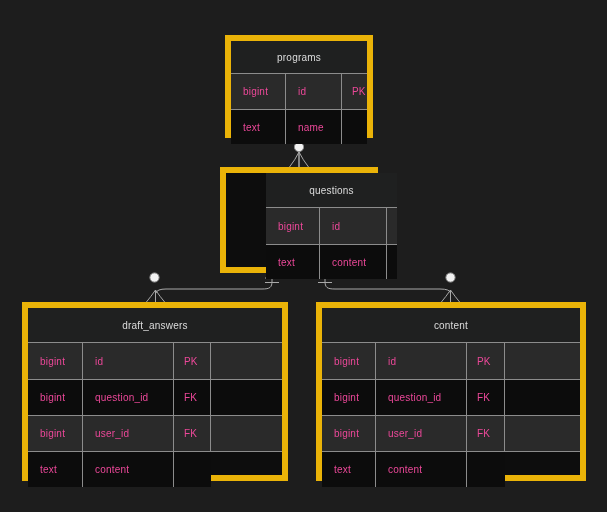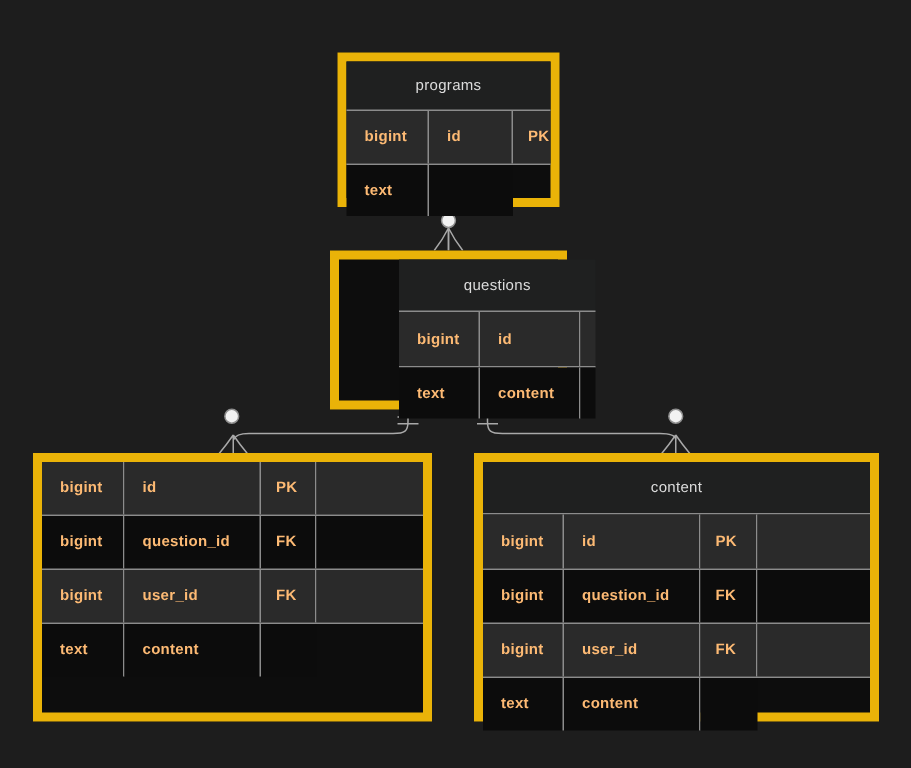--- a/index.html
+++ b/index.html
@@ -31,22 +31,22 @@
     color:#dcdcdc;
   }
   .erow { display:grid; }
   .erow + .erow { border-top:1px solid #8c8c8c; }
   .erow.odd  .c { background:#2a2a2a; }
   .erow.even .c { background:#0c0c0c; }
   .c {
     display:flex; align-items:center;
     padding-left:12px;
     border-right:1px solid #8c8c8c;
-    color:#fdba74;
-    white-space:nowrap; overflow:hidden;font-weight:bold;
+    color:#ec4899;
+    white-space:nowrap; overflow:hidden;
   }
   .c.key { padding-left:10px; }
   .c:last-child { border-right:none; }
 
   
   #e-programs { left:225px; top:35px;  width:148px; height:103px; grid-template-rows:33px 35px 35px; }
   #e-programs .erow { grid-template-columns:55px 56px 1fr; }
 
   #e-questions { left:220px; top:167px; width:158px; height:106px; grid-template-rows:35px 36px 35px;padding-left:40px; }
   #e-questions .erow { grid-template-columns:54px 67px 1fr; }
@@ -88,39 +88,41 @@
 
   <div class="entity" id="e-programs">
     <div class="ehead">programs</div>
     <div class="erow odd">
       <div class="c type">bigint</div>
       <div class="c name">id</div>
       <div class="c key">PK</div>
     </div>
     <div class="erow even">
       <div class="c type">text</div>
+      <div class="c name">name</div>
       <div class="c key"></div>
     </div>
   </div>
 
   <div class="entity" id="e-questions">
     <div class="ehead">questions</div>
     <div class="erow odd">
       <div class="c type">bigint</div>
       <div class="c name">id</div>
       <div class="c key">PK</div>
     </div>
     <div class="erow even">
       <div class="c type">text</div>
       <div class="c name">content</div>
       <div class="c key"></div>
     </div>
   </div>
 
   <div class="entity" id="e-draft">
+    <div class="ehead">draft_answers</div>
     <div class="erow odd">
       <div class="c type">bigint</div>
       <div class="c name">id</div>
       <div class="c key">PK</div>
       <div class="c comment"></div>
     </div>
     <div class="erow even">
       <div class="c type">bigint</div>
       <div class="c name">question_id</div>
       <div class="c key">FK</div>

